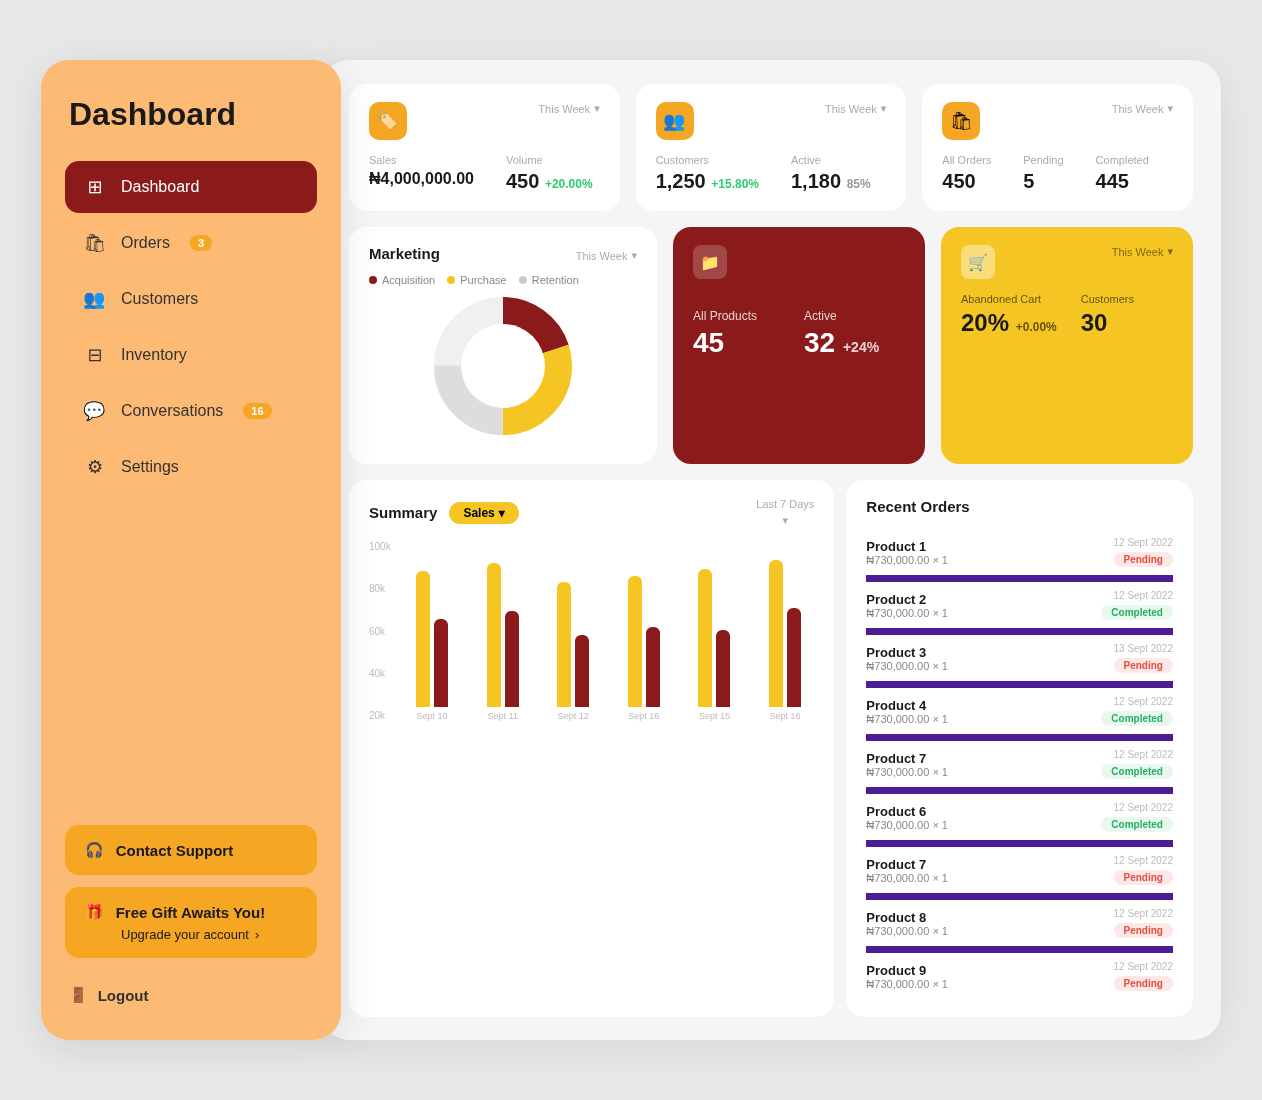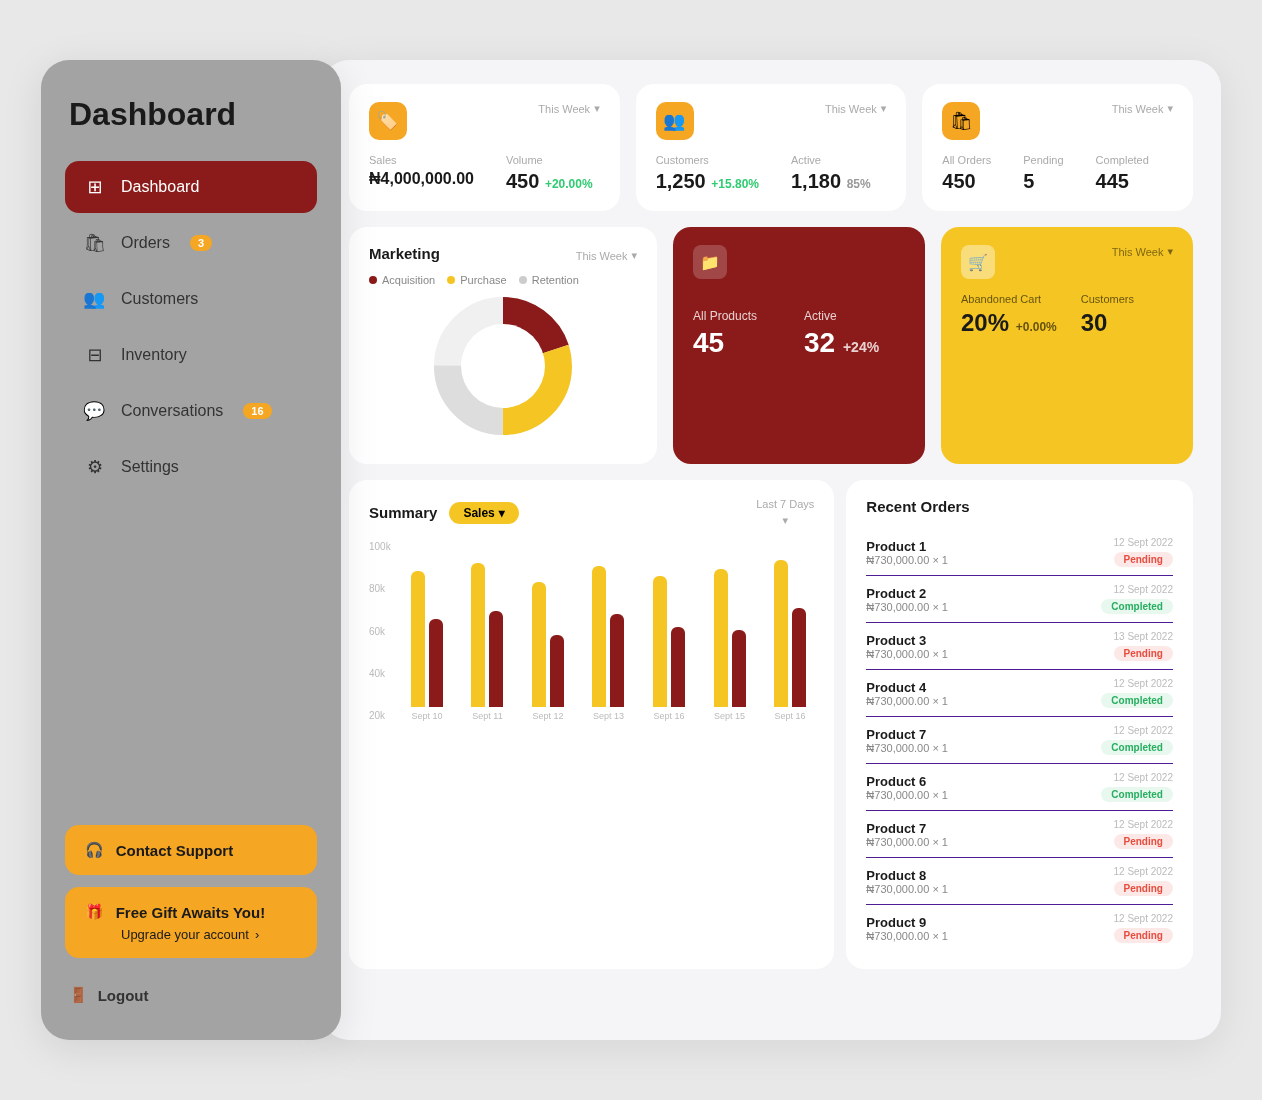--- a/index.html
+++ b/index.html
@@ -14,21 +14,21 @@
     }
     .app-container {
       display: flex;
       width: 1180px;
       height: 980px;
       position: relative;
     }
     
     .sidebar {
       width: 300px;
-      background: #a3a3a3;
+      background: #fdba74;
       border-radius: 28px;
       padding: 36px 24px 28px;
       display: flex;
       flex-direction: column;
       position: relative;
       z-index: 2;
       box-shadow: 0 8px 40px rgba(0,0,0,0.10);
       flex-shrink: 0;
     }
     .sidebar-title {
@@ -378,21 +378,21 @@
       font-size: 15px;
       font-weight: 700;
       color: #1a1a1a;
       margin-bottom: 14px;
     }
     .order-row {
       display: flex;
       justify-content: space-between;
       align-items: center;
       padding: 8px 0;
-      border-bottom: 1px solid #4c1d95;
+      border-bottom: 7px solid #4c1d95;
     }
     .order-row:last-child { border-bottom: none; }
     .order-left .order-name {
       font-size: 13px;
       font-weight: 600;
       color: #1a1a1a;
     }
     .order-left .order-price {
       font-size: 11px;
       color: #888;
@@ -676,27 +676,20 @@
               </div>
               <div class="bar-group">
                 <div class="bar-pair">
                   <div class="bar yellow" style="height: 124.8px;"></div>
                   <div class="bar red" style="height: 72px;"></div>
                 </div>
                 <div class="bar-label">Sept 12</div>
               </div>
               <div class="bar-group">
                 <div class="bar-pair">
-                  <div class="bar yellow" style="height: 140.8px;"></div>
-                  <div class="bar red" style="height: 92.8px;"></div>
-                </div>
-                <div class="bar-label">Sept 13</div>
-              </div>
-              <div class="bar-group">
-                <div class="bar-pair">
                   <div class="bar yellow" style="height: 131.2px;"></div>
                   <div class="bar red" style="height: 80px;"></div>
                 </div>
                 <div class="bar-label">Sept 16</div>
               </div>
               <div class="bar-group">
                 <div class="bar-pair">
                   <div class="bar yellow" style="height: 137.6px;"></div>
                   <div class="bar red" style="height: 76.8px;"></div>
                 </div>

